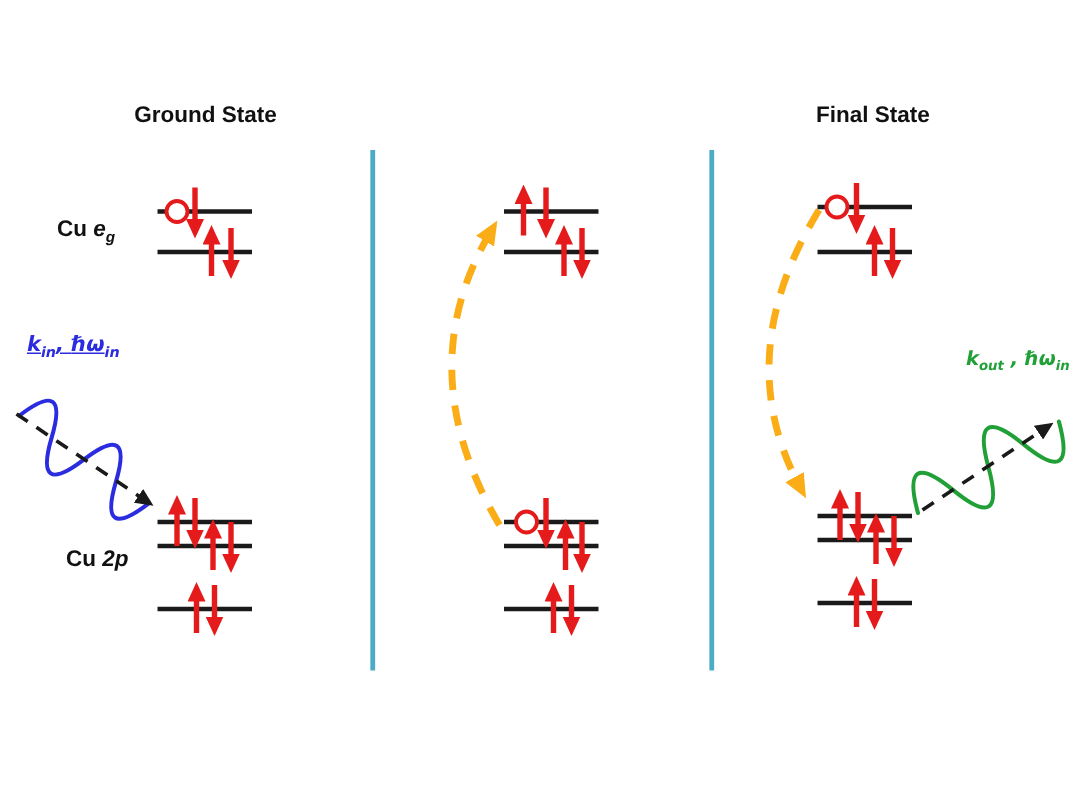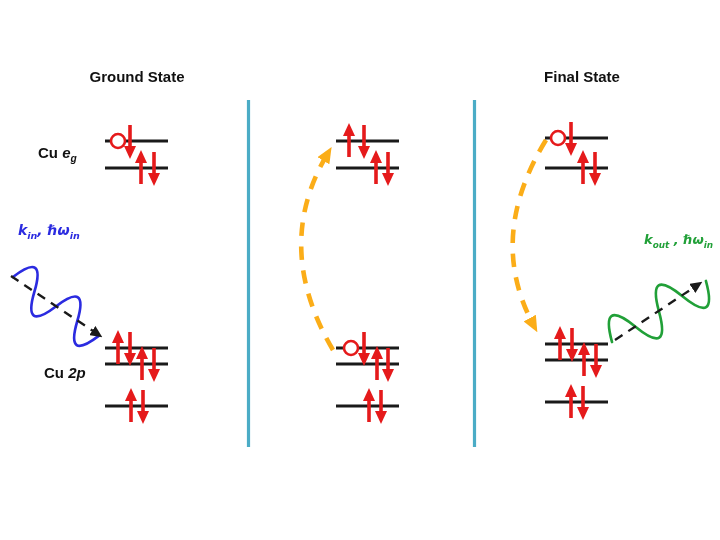--- a/index.html
+++ b/index.html
@@ -113,17 +113,17 @@
       </g>
   </svg>
 
   <div class="col-title" style="left:137px;">Ground State</div>
   <div class="col-title" style="left:582px;">Final State</div>
 
   <div class="shell-label" style="left:38px;top:144px;"><span>Cu </span><i><span>e</span><sub>g</sub></i></div>
 
   <div class="shell-label" style="left:44px;top:364px;"><span>Cu </span><i><span>2p</span></i></div>
 
-  <div class="photon-label photon-in" style="left:18px;top:222px;"><span>k</span><sub>in</sub><span>, </span><span>ℏω</span><sub>in</sub></div>
+  <div class="photon-label photon-in" style="left:18px;top:222px;text-decoration:underline;"><span>k</span><sub>in</sub><span>, </span><span>ℏω</span><sub>in</sub></div>
 
   <div class="photon-label photon-out" style="left:644px;top:232px;"><span>k</span><sub>out</sub><span> , </span><span>ℏω</span><sub>in</sub></div>
 
 </div>
 
 </body></html>

